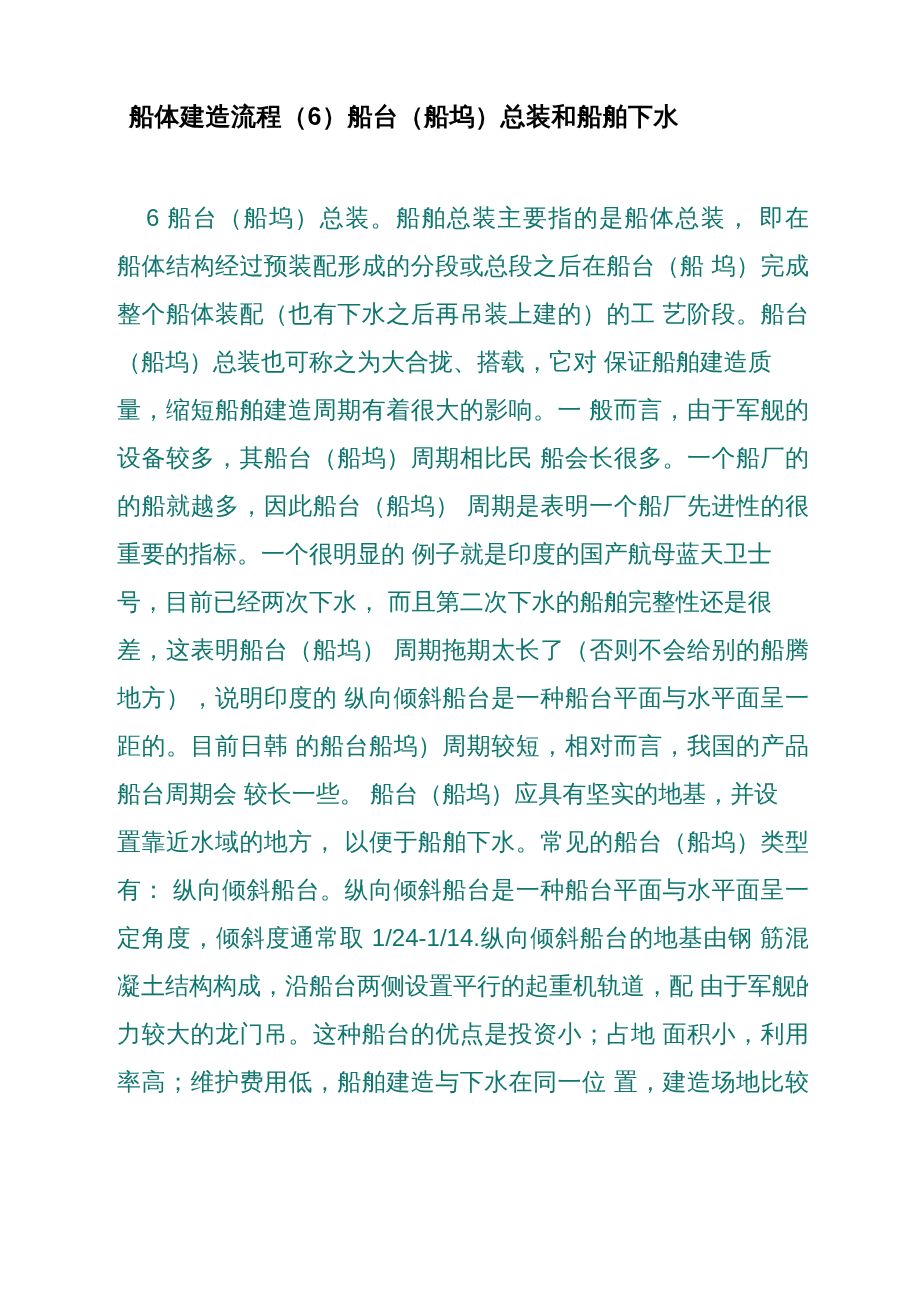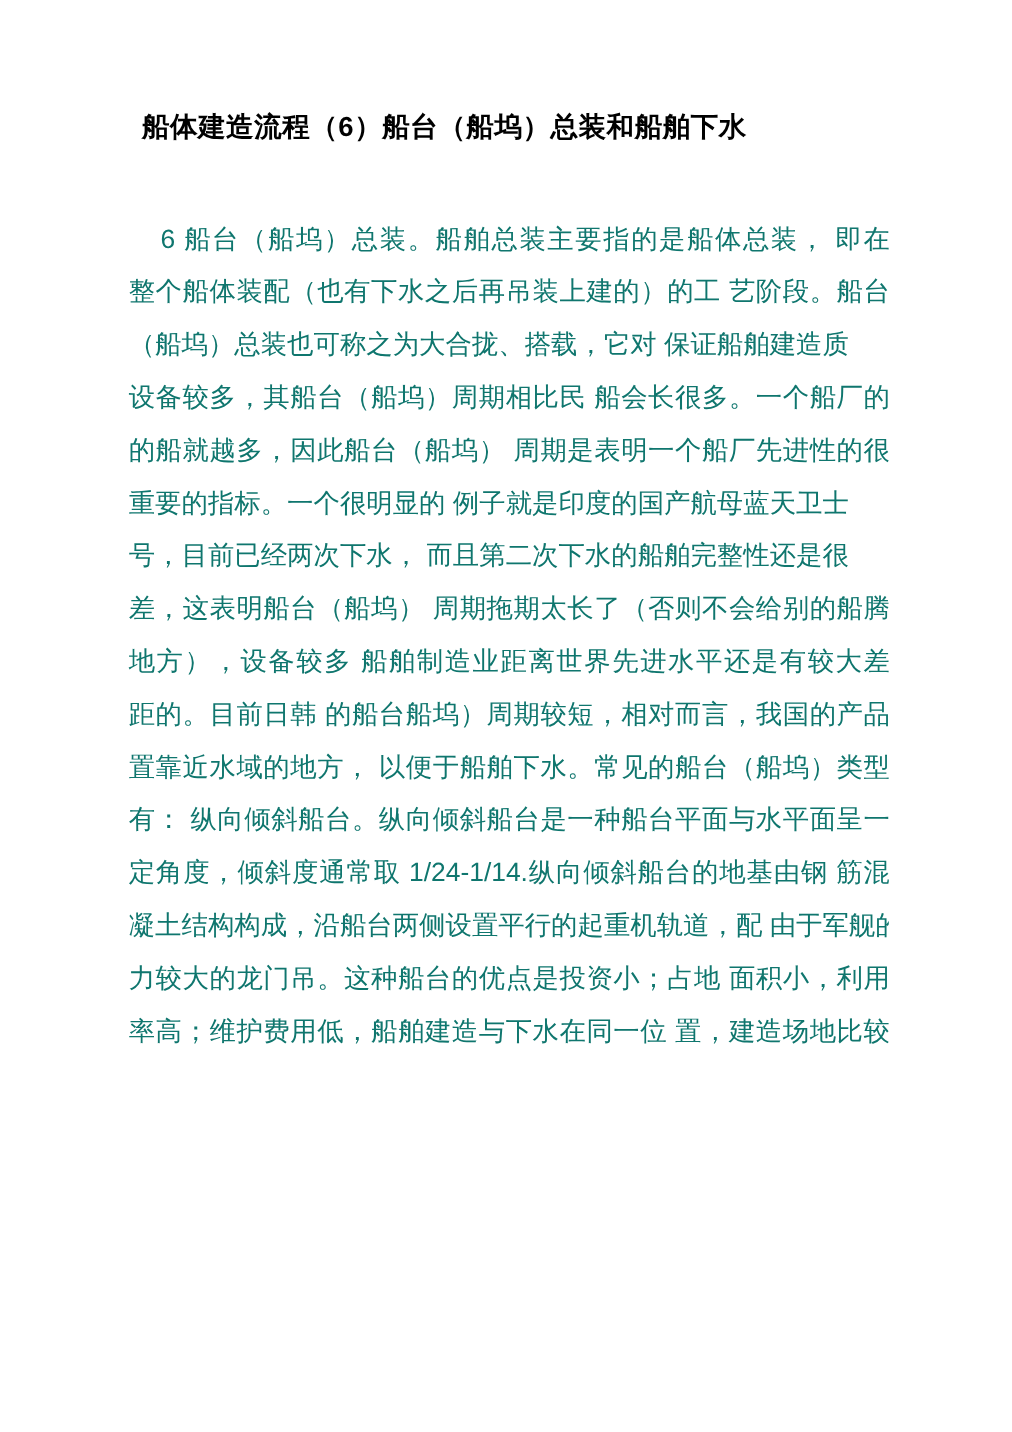--- a/index.html
+++ b/index.html
@@ -54,29 +54,32 @@
   }
 </style>
 </head>
 <body>
 
 <div class="page">
   <h1 class="doc-title">船体建造流程（6）船台（船坞）总装和船舶下水</h1>
 
   <div class="doc-body">
     <div class="line indent">6 船台（船坞）总装。船舶总装主要指的是船体总装， 即在</div>
+    <div class="line">船体结构经过预装配形成的分段或总段之后在船台（船 坞）完成</div>
     <div class="line">整个船体装配（也有下水之后再吊装上建的）的工 艺阶段。船台</div>
     <div class="line short">（船坞）总装也可称之为大合拢、搭载，它对 保证船舶建造质</div>
+    <div class="line">量，缩短船舶建造周期有着很大的影响。一 般而言，由于军舰的</div>
     <div class="line">设备较多，其船台（船坞）周期相比民 船会长很多。一个船厂的</div>
     <div class="line">的船就越多，因此船台（船坞） 周期是表明一个船厂先进性的很</div>
     <div class="line short">重要的指标。一个很明显的 例子就是印度的国产航母蓝天卫士</div>
     <div class="line short">号，目前已经两次下水， 而且第二次下水的船舶完整性还是很</div>
     <div class="line">差，这表明船台（船坞） 周期拖期太长了（否则不会给别的船腾</div>
-    <div class="line">地方），设备较多 船舶制造业距离世界先进水平还是有较大差</div>
+    <div class="line">地方），说明印度的 纵向倾斜船台是一种船台平面与水平面呈一</div>
     <div class="line">距的。目前日韩 的船台船坞）周期较短，相对而言，我国的产品</div>
+    <div class="line short">船台周期会 较长一些。 船台（船坞）应具有坚实的地基，并设</div>
     <div class="line">置靠近水域的地方， 以便于船舶下水。常见的船台（船坞）类型</div>
     <div class="line">有： 纵向倾斜船台。纵向倾斜船台是一种船台平面与水平面呈一</div>
     <div class="line">定角度，倾斜度通常取 1/24-1/14.纵向倾斜船台的地基由钢 筋混</div>
     <div class="line">凝土结构构成，沿船台两侧设置平行的起重机轨道，配 由于军舰的</div>
     <div class="line">力较大的龙门吊。这种船台的优点是投资小；占地 面积小，利用</div>
     <div class="line">率高；维护费用低，船舶建造与下水在同一位 置，建造场地比较</div>
   </div>
 </div>
 
 </body></html>

